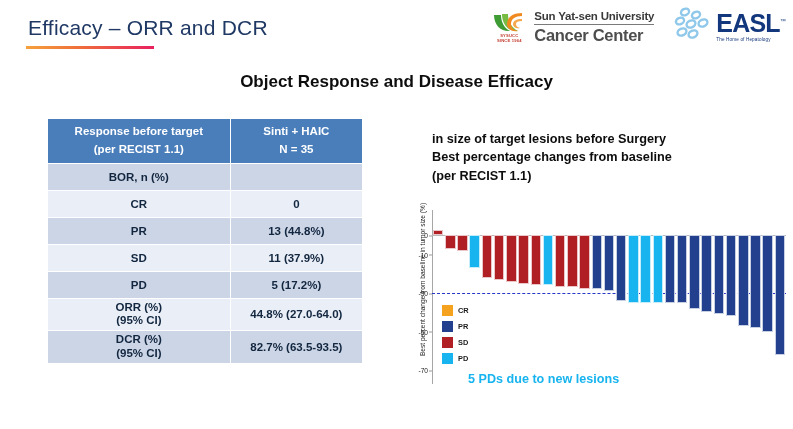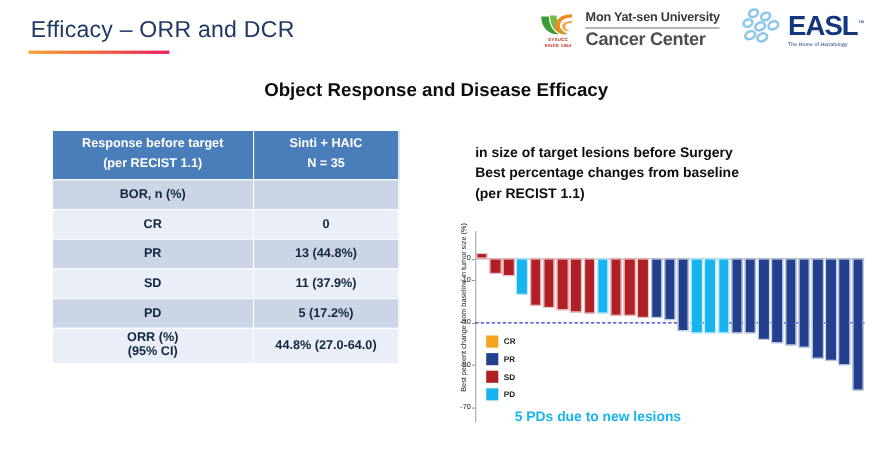--- a/index.html
+++ b/index.html
@@ -303,21 +303,21 @@
           <path d="M2 4 C2 15, 10 21, 18 20 C12 17, 9 11, 9 4 Z" fill="#3f9c35"></path>
           <path d="M10 3 C10 14, 17 21, 26 20 C19 16, 16 10, 16 3 Z" fill="#76bc43"></path>
           <path d="M30 2 C20 2, 15 7, 15 13 C15 18, 20 21, 26 20 C21 19, 19 16, 19 13 C19 8, 23 5, 30 5 Z" fill="#f08a1e"></path>
           <path d="M30 8 C24 8, 21 10, 21 13 C21 16, 24 18, 28 17 C25 16, 24 15, 24 13 C24 11, 26 10, 30 10 Z" fill="#f5a94c"></path>
         </svg>
       </div>
       <div class="sysucc-since">SYSUCC</div>
       <div class="sysucc-since">SINCE 1964</div>
     </div>
     <div class="sysucc-words">
-      <div class="sysucc-line1">Mon Yat-sen University</div>
+      <div class="sysucc-line1">Sun Yat-sen University</div>
       <div class="sysucc-line2">Cancer Center</div>
     </div>
   </div>
 
   <div class="logo-easl">
     <div>
       <svg width="42" height="38" viewBox="0 0 42 38">
         <g fill="none" stroke="#8fc8ea" stroke-width="2.4">
           <ellipse cx="13" cy="6" rx="4.2" ry="3.2" transform="rotate(-25 13 6)"></ellipse>
           <ellipse cx="24" cy="9" rx="4.2" ry="3.2" transform="rotate(-25 24 9)"></ellipse>
@@ -372,20 +372,27 @@
       <tr class="shade-dark">
         <td class="col-label">PD</td>
         <td class="col-value">5  (17.2%)</td>
       </tr>
       <tr class="shade-light">
         <td class="col-label two-line">
           <span>ORR  (%)</span>
           <span>(95%  CI)</span>
         </td>
         <td class="col-value">44.8%  (27.0-64.0)</td>
+      </tr>
+      <tr class="shade-dark">
+        <td class="col-label two-line">
+          <span>DCR (%)</span>
+          <span>(95%  CI)</span>
+        </td>
+        <td class="col-value">82.7%  (63.5-93.5)</td>
       </tr>
     </tbody>
 </table>
 
 <div id="chart-heading">
   <span>in size of target lesions before Surgery</span>
   <span>Best percentage changes from baseline</span>
   <span>(per RECIST 1.1)</span>
 </div>
 

